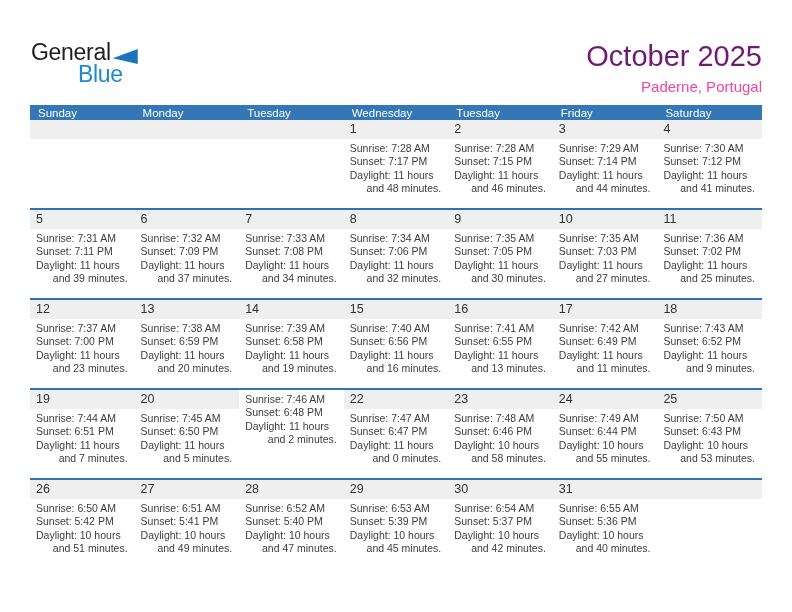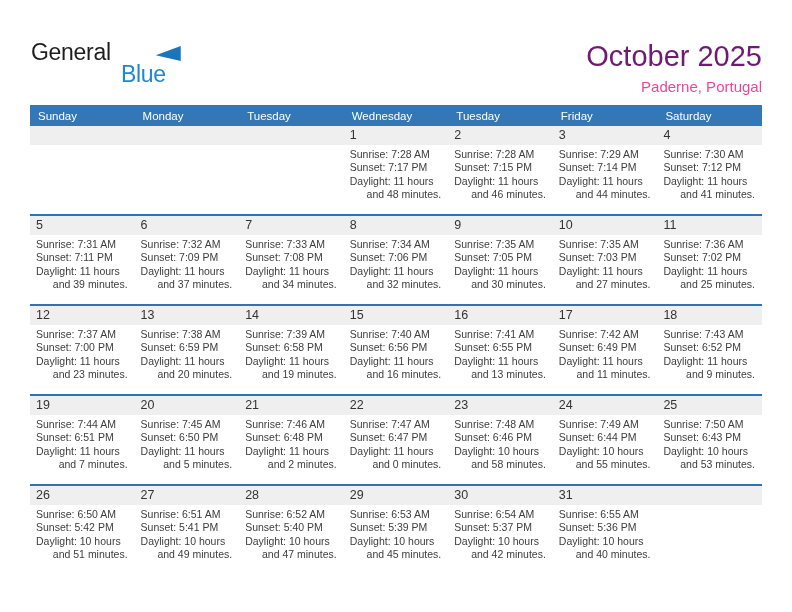--- a/index.html
+++ b/index.html
@@ -5,33 +5,33 @@
   html, body { margin: 0; padding: 0; background: #ffffff; }
   body {
     width: 792px; height: 612px;
     font-family: "Liberation Sans", sans-serif;
     position: relative; overflow: hidden;
   }
   .page { position: absolute; inset: 0; background: #fff; }
 
   
   .logo { position: absolute; left: 31px; top: 40px; }
-  .logo-line1 { display: flex; align-items: center; font-size: 23px; line-height: 24px; color: #1e1e1e; letter-spacing: -0.3px; gap: 43px; }
+  .logo-line1 { display: flex; align-items: flex-end; font-size: 23px; line-height: 24px; color: #1e1e1e; letter-spacing: -0.3px; }
   .logo-tri { width: 25px; height: 15px; margin-left: 2px; margin-top: 3px; background: #1b75bc; clip-path: polygon(0 62%, 100% 0, 100% 100%); }
   .logo-line2 { font-size: 23px; line-height: 20px; color: #2089cc; text-align: right; padding-right: 15px; letter-spacing: -0.3px; }
 
   .titles { position: absolute; right: 30px; top: 40px; text-align: right; }
   .month-title { font-size: 29px; line-height: 32px; color: #701a75; font-weight: 400; }
   .location { font-size: 15px; line-height: 18px; color: #ec4899; font-weight: 400; margin-top: 6px; }
 
   
   .calendar { position: absolute; left: 30px; top: 105px; width: 732px; }
   .weekday-row {
     display: grid; grid-template-columns: repeat(7, 1fr);
-    background: #3377b6; height: 21px; align-items: center;
+    background: #3377b6; height: 15px; align-items: center;
   }
   .weekday-cell { color: #ffffff; font-size: 11.5px; padding-left: 8px; white-space: nowrap; overflow: hidden; }
 
   .week-row {
     display: grid; grid-template-columns: repeat(7, 1fr);
     border-top: 2px solid #2e74b5;
     height: 88px;
   }
   .week-row.first { border-top: none; }
   .day-cell { overflow: hidden; }
@@ -280,21 +280,20 @@
           <div class="day-cell">
             <div class="daynum">20</div>
             <div class="cell-info">
               <div>Sunrise: 7:45 AM</div>
               <div>Sunset: 6:50 PM</div>
               <div>Daylight: 11 hours</div>
               <div class="wrapline">and 5 minutes.</div>
             </div>
           </div>
           <div class="day-cell">
-            <div class="daynum">21</div>
             <div class="cell-info">
               <div>Sunrise: 7:46 AM</div>
               <div>Sunset: 6:48 PM</div>
               <div>Daylight: 11 hours</div>
               <div class="wrapline">and 2 minutes.</div>
             </div>
           </div>
           <div class="day-cell">
             <div class="daynum">22</div>
             <div class="cell-info">

